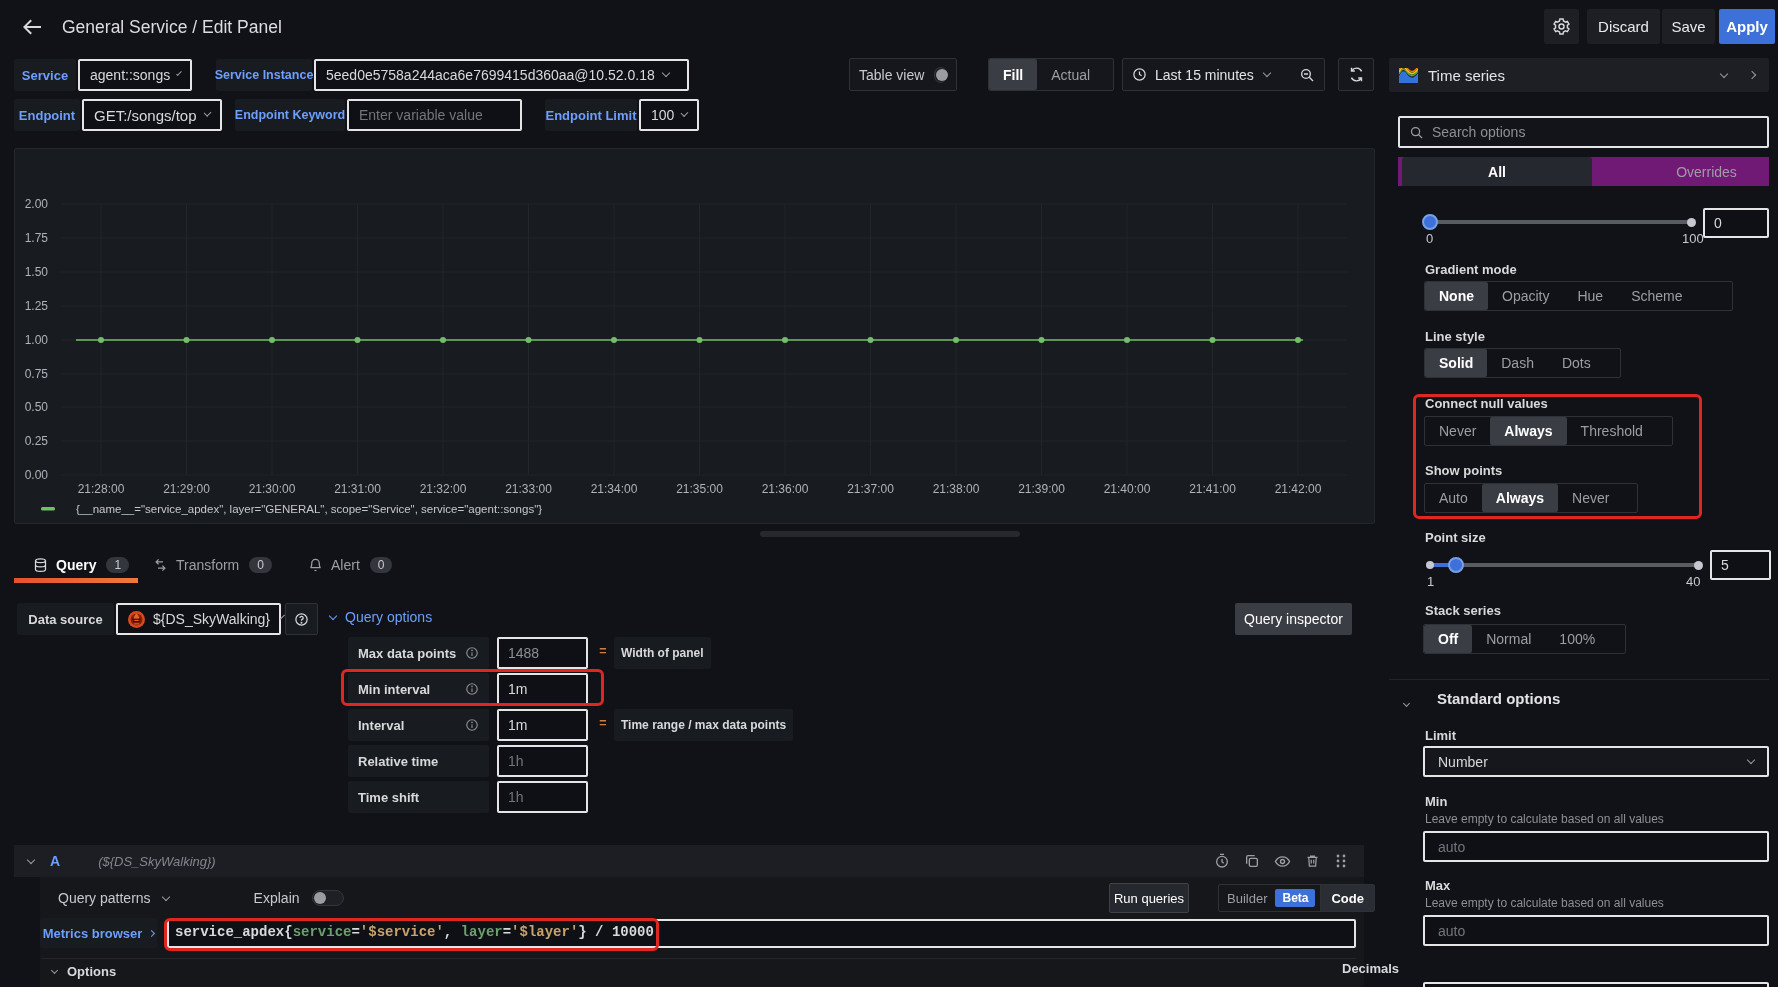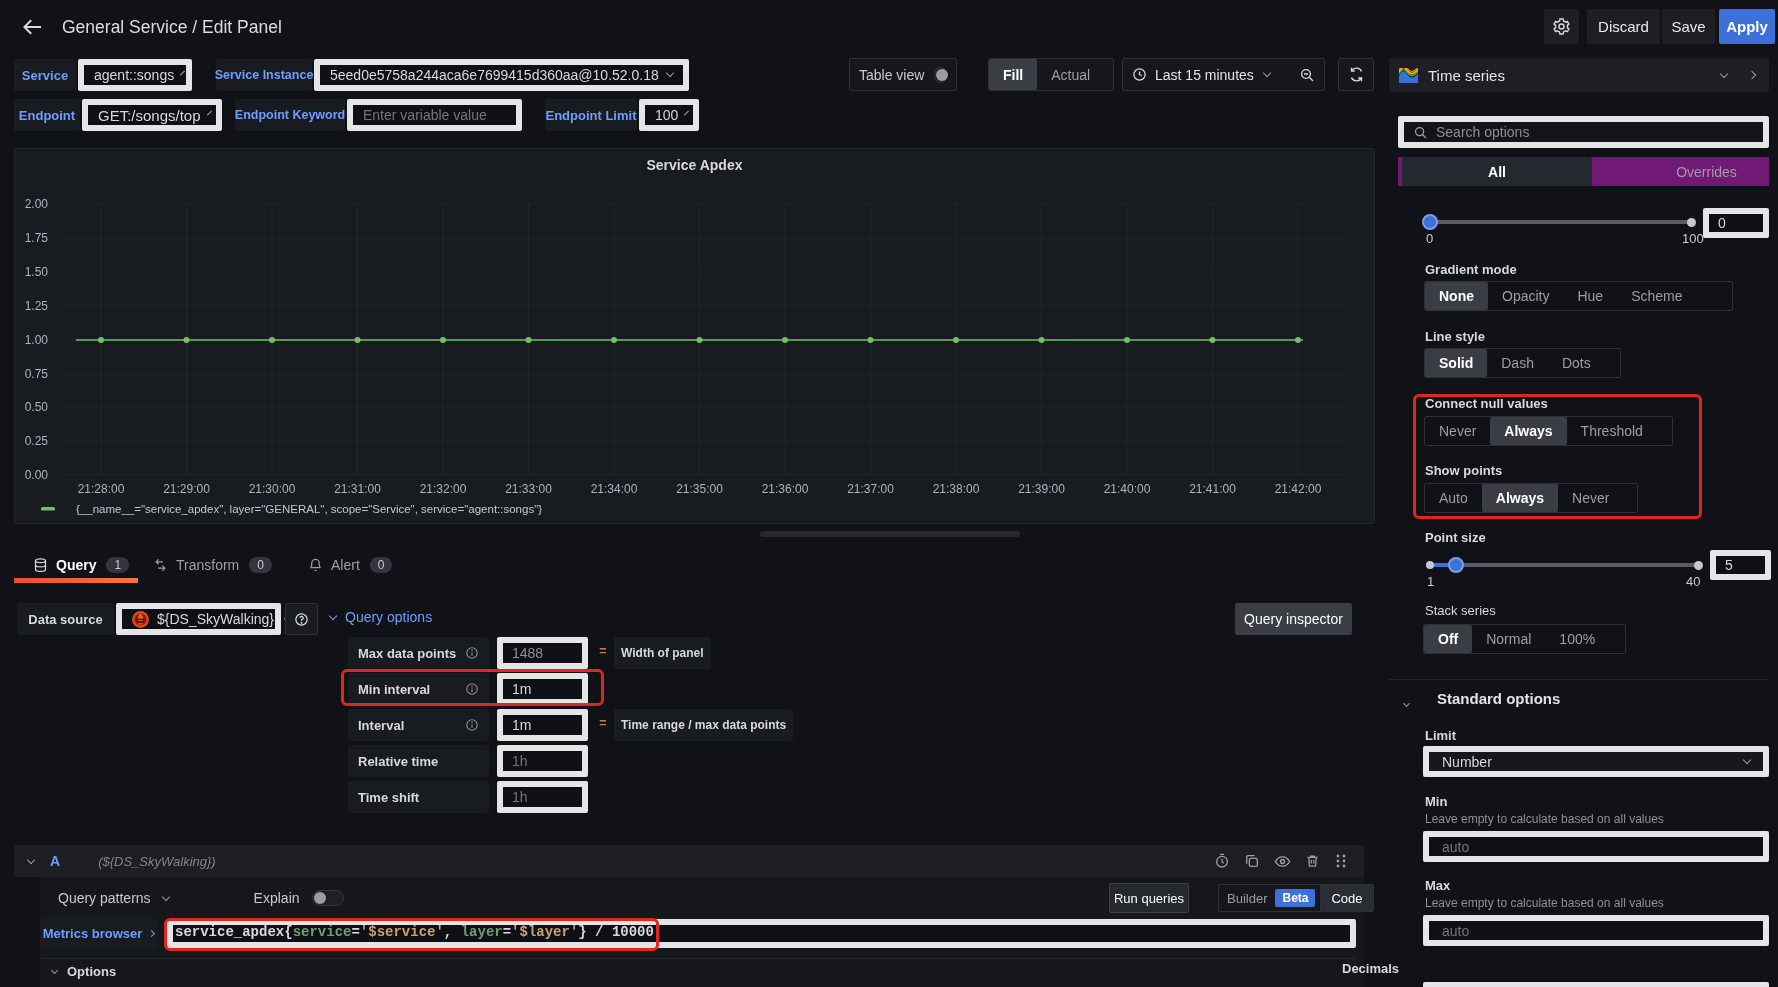--- a/index.html
+++ b/index.html
@@ -2,21 +2,21 @@
 <html><head>
 <meta charset="utf-8">
 <style>
 * { margin:0; padding:0; box-sizing:border-box; }
 svg { flex-shrink:0; }
 html,body { width:1778px; height:987px; background:#111217; overflow:hidden; }
 body { font-family:"Liberation Sans", sans-serif; color:#ccccdc; position:relative; }
 .abs { position:absolute; }
 .lblbox { background:#181b1f; border-radius:2px; display:flex; align-items:center; font-size:13px; font-weight:bold; white-space:nowrap; }
 .bluetxt { color:#6e9fff; }
-.inp { background:#0e1015; border:6px solid #e5e5e5; border-radius:2px; display:flex; align-items:center; font-size:14px; white-space:nowrap; }
+.inp { background:#0e1015; border:2px solid #e5e5e5; border-radius:2px; display:flex; align-items:center; font-size:14px; white-space:nowrap; }
 .chev { display:inline-block; width:8px; height:8px; border-right:1.6px solid #9b9ba2; border-bottom:1.6px solid #9b9ba2; transform:rotate(45deg); }
 .toggle { width:32px; height:16px; border-radius:8px; background:#1e2025; border:1px solid #34363d; position:relative; }
 .toggle .knob { position:absolute; left:1px; top:1px; width:12px; height:12px; border-radius:50%; background:#9a9ca2; }
 .seg { display:flex; align-items:center; border:1px solid #2e3136; border-radius:2px; background:#111217; }
 .seg .s { padding:0 14px; height:100%; display:flex; align-items:center; color:#9d9da5; font-size:14px; }
 .seg .sel { background:#3b3d45; color:#fff; font-weight:bold; border-radius:2px; }
 .redbox { position:absolute; border:3px solid #e02620; border-radius:6px; }
 </style>
 </head>
 <body>
@@ -85,21 +85,20 @@
 <div class="abs" style="left:1338px;top:58px;width:36px;height:33px;border:1px solid #2e3136;border-radius:2px;display:flex;align-items:center;justify-content:center;background:#16171c;">
   <svg width="17" height="17" viewBox="0 0 24 24" fill="none" stroke="#d8d9da" stroke-width="2">
       <path d="M19.2 7.5a8 8 0 0 0-13.9-.8"></path>
       <path d="M5 2.5v4.6h4.6"></path>
       <path d="M4.8 16.5a8 8 0 0 0 13.9.8"></path>
       <path d="M19 21.5v-4.6h-4.6"></path>
     </svg>
 </div>
 
 <div class="abs" style="left:14px;top:148px;width:1361px;height:376px;background:#181b1f;border:1px solid #23262b;border-radius:2px;">
-  <div style="text-align:center;font-size:14px;font-weight:bold;color:#d8d9da;margin-top:8px;">Service Apdex</div>
   <svg width="1359" height="350" style="position:absolute;left:0;top:24px;" font-family="Liberation Sans, sans-serif">
 
     <g stroke="#22252a" stroke-width="1">
       <line x1="46" y1="31" x2="1332" y2="31"></line>
       <line x1="46" y1="65" x2="1332" y2="65"></line>
       <line x1="46" y1="99" x2="1332" y2="99"></line>
       <line x1="46" y1="133" x2="1332" y2="133"></line>
       <line x1="46" y1="167" x2="1332" y2="167"></line>
       <line x1="46" y1="201" x2="1332" y2="201"></line>
       <line x1="46" y1="234" x2="1332" y2="234"></line>
@@ -296,21 +295,21 @@
   <span class="chev" style="margin-left:12px;width:6px;height:6px;margin-top:-3px;"></span>
   <span style="margin-left:85px;font-size:14px;color:#c8c8d0;">Explain</span>
   <div class="toggle" style="margin-left:12px;">
       <div class="knob"></div>
     </div>
 </div>
 <div class="abs" style="left:1109px;top:883px;width:80px;height:30px;background:#26282f;border:1px solid #3f4147;border-radius:2px;display:flex;align-items:center;justify-content:center;font-size:13px;color:#fff;font-weight:500;">Run queries</div>
 <div class="abs" style="left:1218px;top:884px;height:28px;border:1px solid #2e3136;border-radius:2px;display:flex;align-items:center;">
   <span style="padding:0 8px;font-size:13px;color:#9d9da5;">Builder</span>
   <span style="background:#3d71d9;color:#fff;font-size:12px;font-weight:bold;border-radius:2px;padding:2px 7px;">Beta</span>
-  <span style="padding:0 10px;font-size:13px;color:#fff;font-weight:400;margin-left:5px;border-left:1px solid #2e3136;height:100%;display:flex;align-items:center;background:#2b2d34;">Code</span>
+  <span style="padding:0 10px;font-size:13px;color:#fff;font-weight:700;margin-left:5px;border-left:1px solid #2e3136;height:100%;display:flex;align-items:center;background:#2b2d34;">Code</span>
 </div>
 <div class="lblbox abs" style="left:40px;top:918px;width:117px;height:30px;justify-content:center;">
     <span class="bluetxt">Metrics browser</span>
     <span class="chev" style="margin-left:7px;width:5px;height:5px;border-color:#6e9fff;transform:rotate(-45deg);"></span>
   </div>
 <div class="inp abs" style="left:167px;top:919px;width:1189px;height:29px;background:#0e1015;"></div>
 <div class="abs" style="left:175px;top:924px;font-family:'Liberation Mono',monospace;font-size:14px;font-weight:bold;color:#d8d9da;white-space:pre;">service_apdex{<span style="color:#6d9f71;">service</span>=<span style="color:#c9a26d;">'$service'</span>, <span style="color:#6d9f71;">layer</span>=<span style="color:#c9a26d;">'$layer'</span>} / 10000</div>
 <div class="redbox" style="left:164px;top:918px;width:495px;height:33px;"></div>
 <div class="abs" style="left:41px;top:958px;width:1315px;border-top:1px solid #23262b;"></div>
 <div class="abs" style="left:52px;top:964px;display:flex;align-items:center;">
@@ -375,21 +374,21 @@
     <div class="redbox" style="left:1413px;top:394px;width:289px;height:125px;"></div>
     <div class="abs" style="left:1425px;top:530px;font-size:13px;font-weight:bold;color:#d8d9da;">Point size</div>
     <div class="abs" style="left:1427px;top:563px;width:273px;height:4px;border-radius:2px;background:#5a5c63;"></div>
     <div class="abs" style="left:1427px;top:563px;width:29px;height:4px;background:#3d71d9;"></div>
     <div class="abs" style="left:1426px;top:561px;width:8px;height:8px;border-radius:50%;background:#c7c7d1;"></div>
     <div class="abs" style="left:1448px;top:557px;width:16px;height:16px;border-radius:50%;background:#3d71d9;border:2px solid #78a0e8;"></div>
     <div class="abs" style="left:1694px;top:561px;width:9px;height:9px;border-radius:50%;background:#c7c7d1;"></div>
     <div class="abs" style="left:1427px;top:574px;font-size:13px;color:#c8c8d0;">1</div>
     <div class="abs" style="left:1686px;top:574px;font-size:13px;color:#c8c8d0;">40</div>
     <div class="inp abs" style="left:1710px;top:550px;width:61px;height:30px;padding:0 9px;color:#d8d9da;">5</div>
-    <div class="abs" style="left:1425px;top:603px;font-size:13px;font-weight:normal;color:#d8d9da;">Stack series</div>
+    <div class="abs" style="left:1425px;top:603px;font-size:13px;font-weight:bold;color:#d8d9da;">Stack series</div>
     <div class="abs seg" style="left:1423px;top:624px;width:203px;height:30px;">
       <div class="s sel">Off</div>
       <div class="s">Normal</div>
       <div class="s">100%</div>
     </div>
     <div class="abs" style="left:1389px;top:679px;width:380px;border-top:1px solid #22252a;"></div>
     <div class="abs" style="left:1404px;top:692px;"><span class="chev" style="width:5px;height:5px;"></span></div>
     <div class="abs" style="left:1437px;top:690px;font-size:15px;font-weight:bold;color:#e3e3e6;">Standard options</div>
     <div class="abs" style="left:1425px;top:728px;font-size:13px;font-weight:bold;color:#d8d9da;">Limit</div>
     <div class="inp abs" style="left:1423px;top:746px;width:346px;height:31px;padding:0 13px;color:#d8d9da;background:#15171c;">Number<span class="chev" style="margin-left:auto;width:6px;height:6px;margin-top:-3px;"></span></div>

